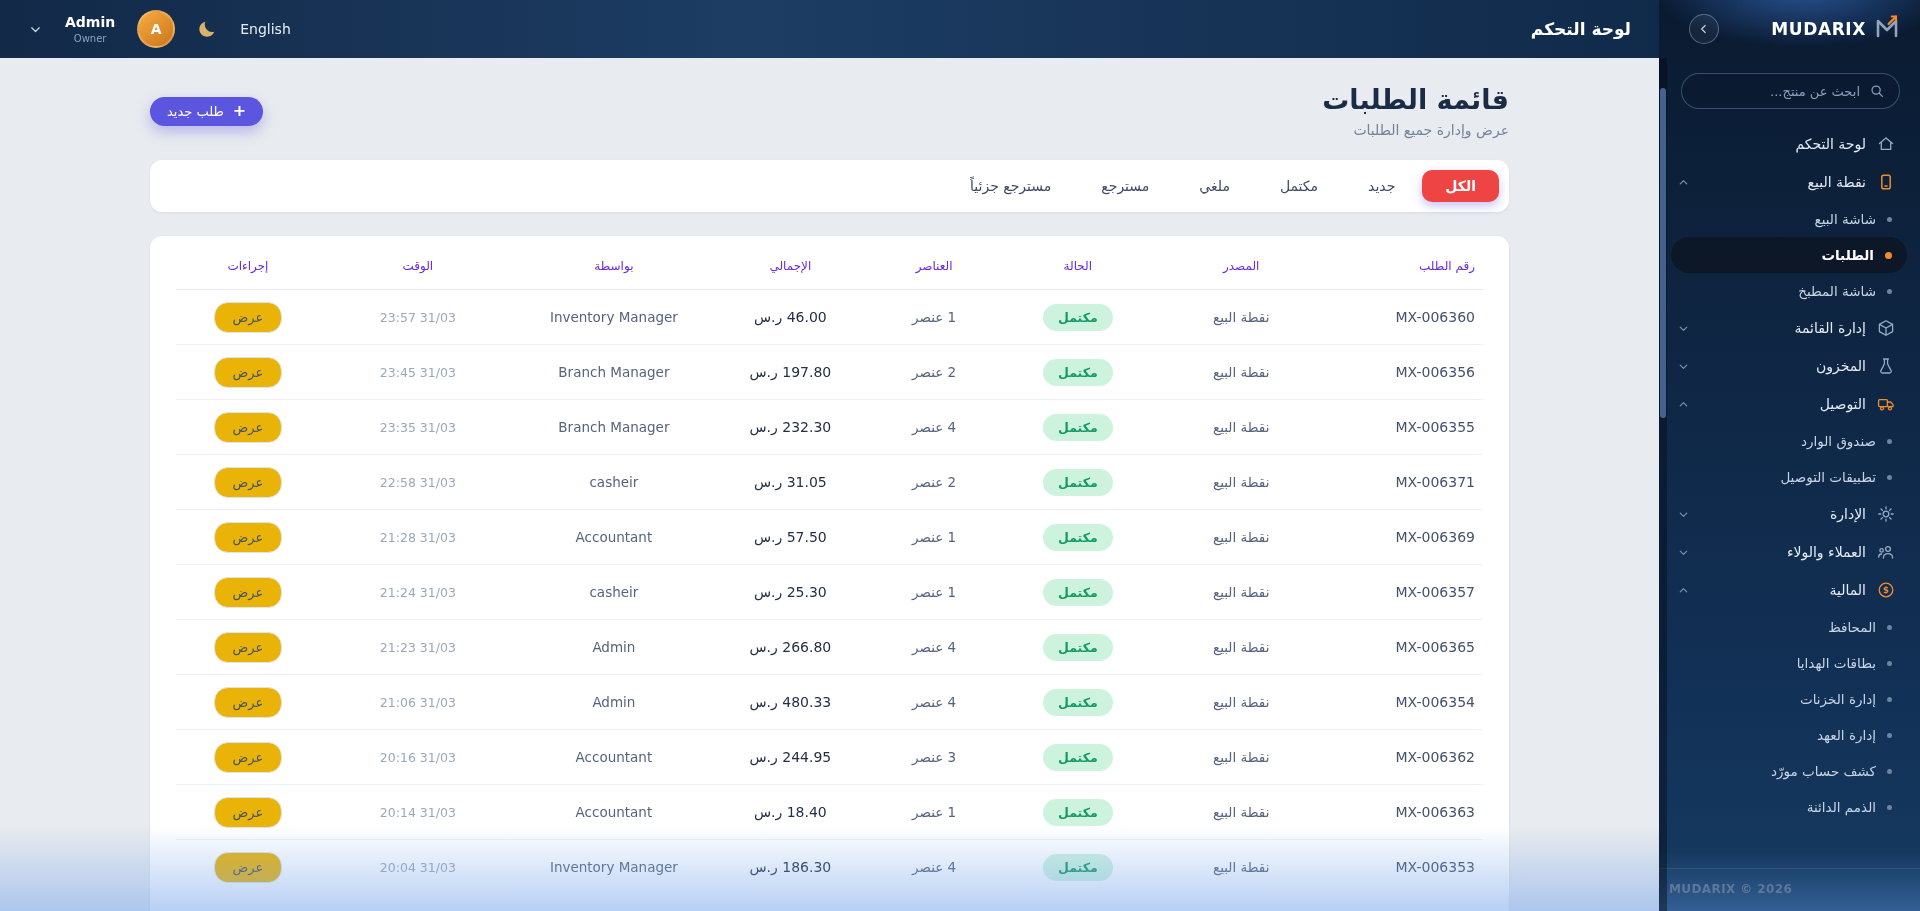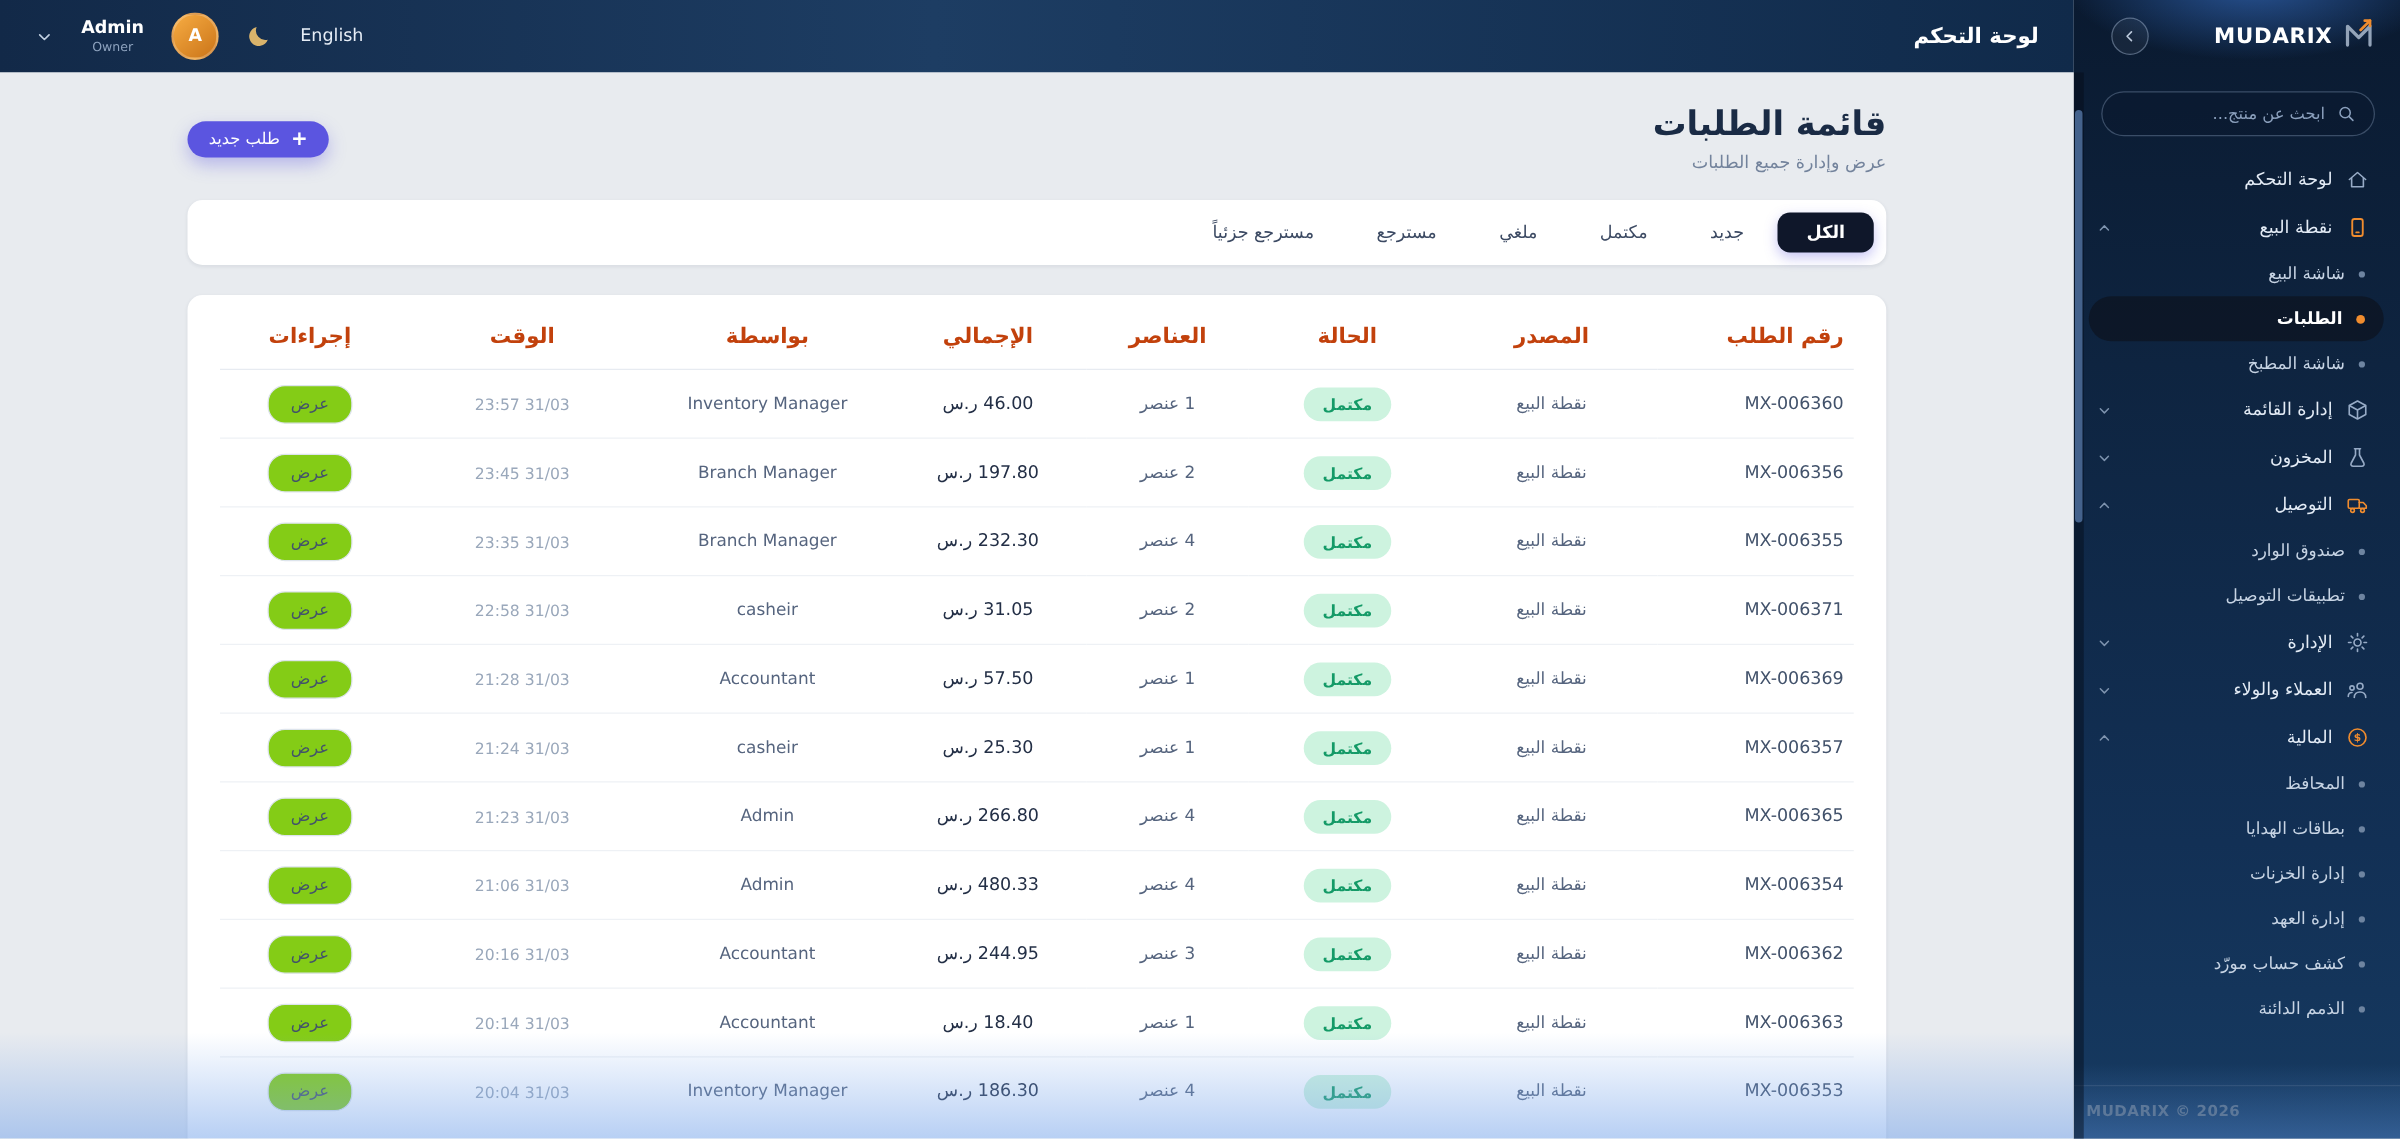--- a/index.html
+++ b/index.html
@@ -81,36 +81,36 @@
     background:#5b55e0; color:#fff; font-size:13px; font-family:inherit; cursor:pointer;
     box-shadow:0 6px 14px rgba(91,85,224,.35);
   }
   .new-order .plus { font-size:16px; font-weight:bold; line-height:1; }
 
   .filter-card {
     margin-top:22px; background:#fff; border-radius:12px; padding:10px; display:flex; gap:4px;
     box-shadow:0 1px 3px rgba(22,38,66,.07);
   }
   .tab { border:none; background:transparent; color:#3c4a63; font-size:14px; padding:8px 23px; border-radius:10px; font-family:inherit; cursor:pointer; white-space:nowrap; }
-  .tab.active { background:#0f172a; color:#fff; font-weight:bold; box-shadow:0 4px 10px rgba(91,85,224,.35); }
+  .tab.active { background:#ef4444; color:#fff; font-weight:bold; box-shadow:0 4px 10px rgba(91,85,224,.35); }
 
   .table-card { margin-top:24px; background:#fff; border-radius:12px; padding:2px 26px 0; height:700px; box-shadow:0 1px 3px rgba(22,38,66,.07); }
   table { width:100%; border-collapse:collapse; }
-  thead th { color:#c2410c; font-size:17px; font-weight:bold; padding:21px 6px 16px; text-align:center; border-bottom:1px solid #e7ebf1; }
+  thead th { color:#6d28d9; font-size:12px; font-weight:normal; padding:21px 6px 16px; text-align:center; border-bottom:1px solid #e7ebf1; }
   th.c-id, td.c-id { width:12%; text-align:right; padding-right:8px; }
   th.c-src  { width:13%; } th.c-status { width:12%; } th.c-items { width:10%;text-align:center; }
   th.c-total{ width:12%; } th.c-by { width:15%; } th.c-time { width:15%; } th.c-act { width:11%; }
   tbody td { height:55px; text-align:center; font-size:13.5px; color:#55647e; padding:0 6px; border-bottom:1px solid #eef1f5; }
   tbody tr:last-child td { border-bottom:none; }
   td.c-id { color:#42526b; font-size:14px; }
   td.c-total { font-weight:normal; color:#232f46; font-size:14px; }
   td.c-time { color:#9aa8bb; font-size:12.5px; }
   .ltr { direction:ltr; unicode-bidi:embed; }
   .badge { display:inline-block; background:#cdf3df; color:#149a67; border-radius:999px; padding:6px 15px; font-size:12.5px; font-weight:bold; }
-  .view-btn { background:#84cc16; border:1px solid #dde4ec; border-radius:14px; padding:7px 18px; color:#42526b; font-size:13px; font-family:inherit; cursor:pointer; }
+  .view-btn { background:#eab308; border:1px solid #dde4ec; border-radius:14px; padding:7px 18px; color:#42526b; font-size:13px; font-family:inherit; cursor:pointer; }
 </style>
 </head>
 <body>
 
 <div class="app">
 
   <aside class="sidebar">
     <div class="sb-scroll">
       <div class="sb-thumb"></div>
     </div>

